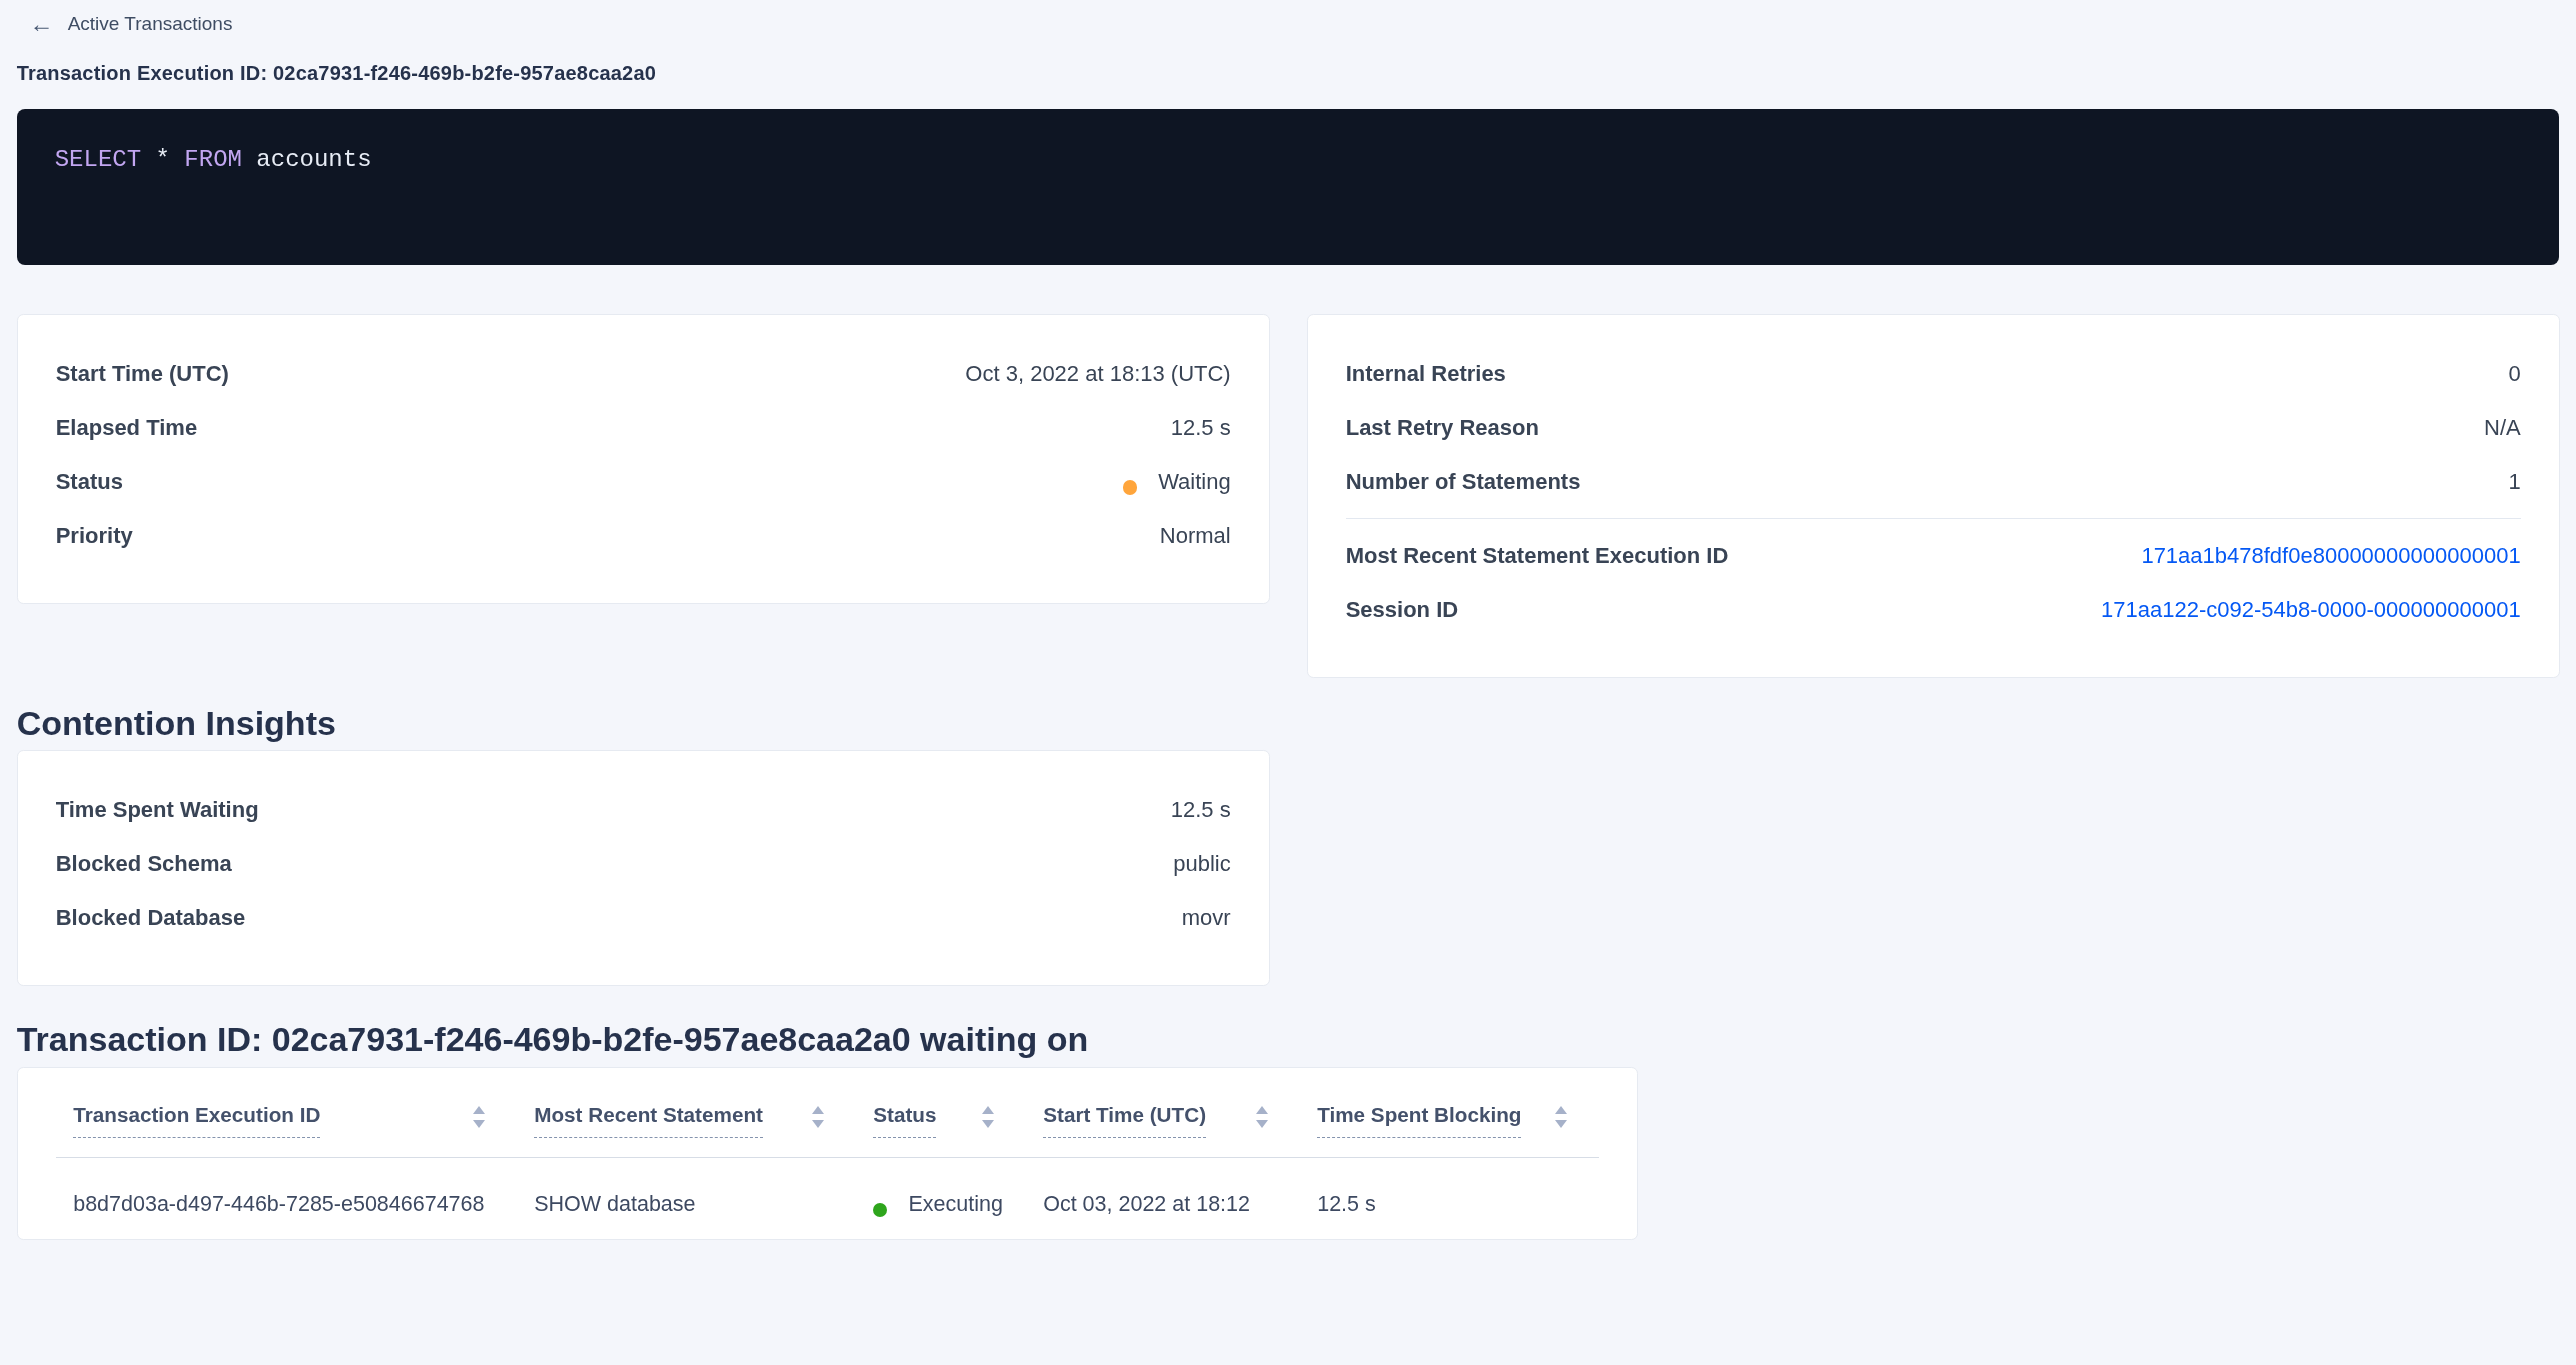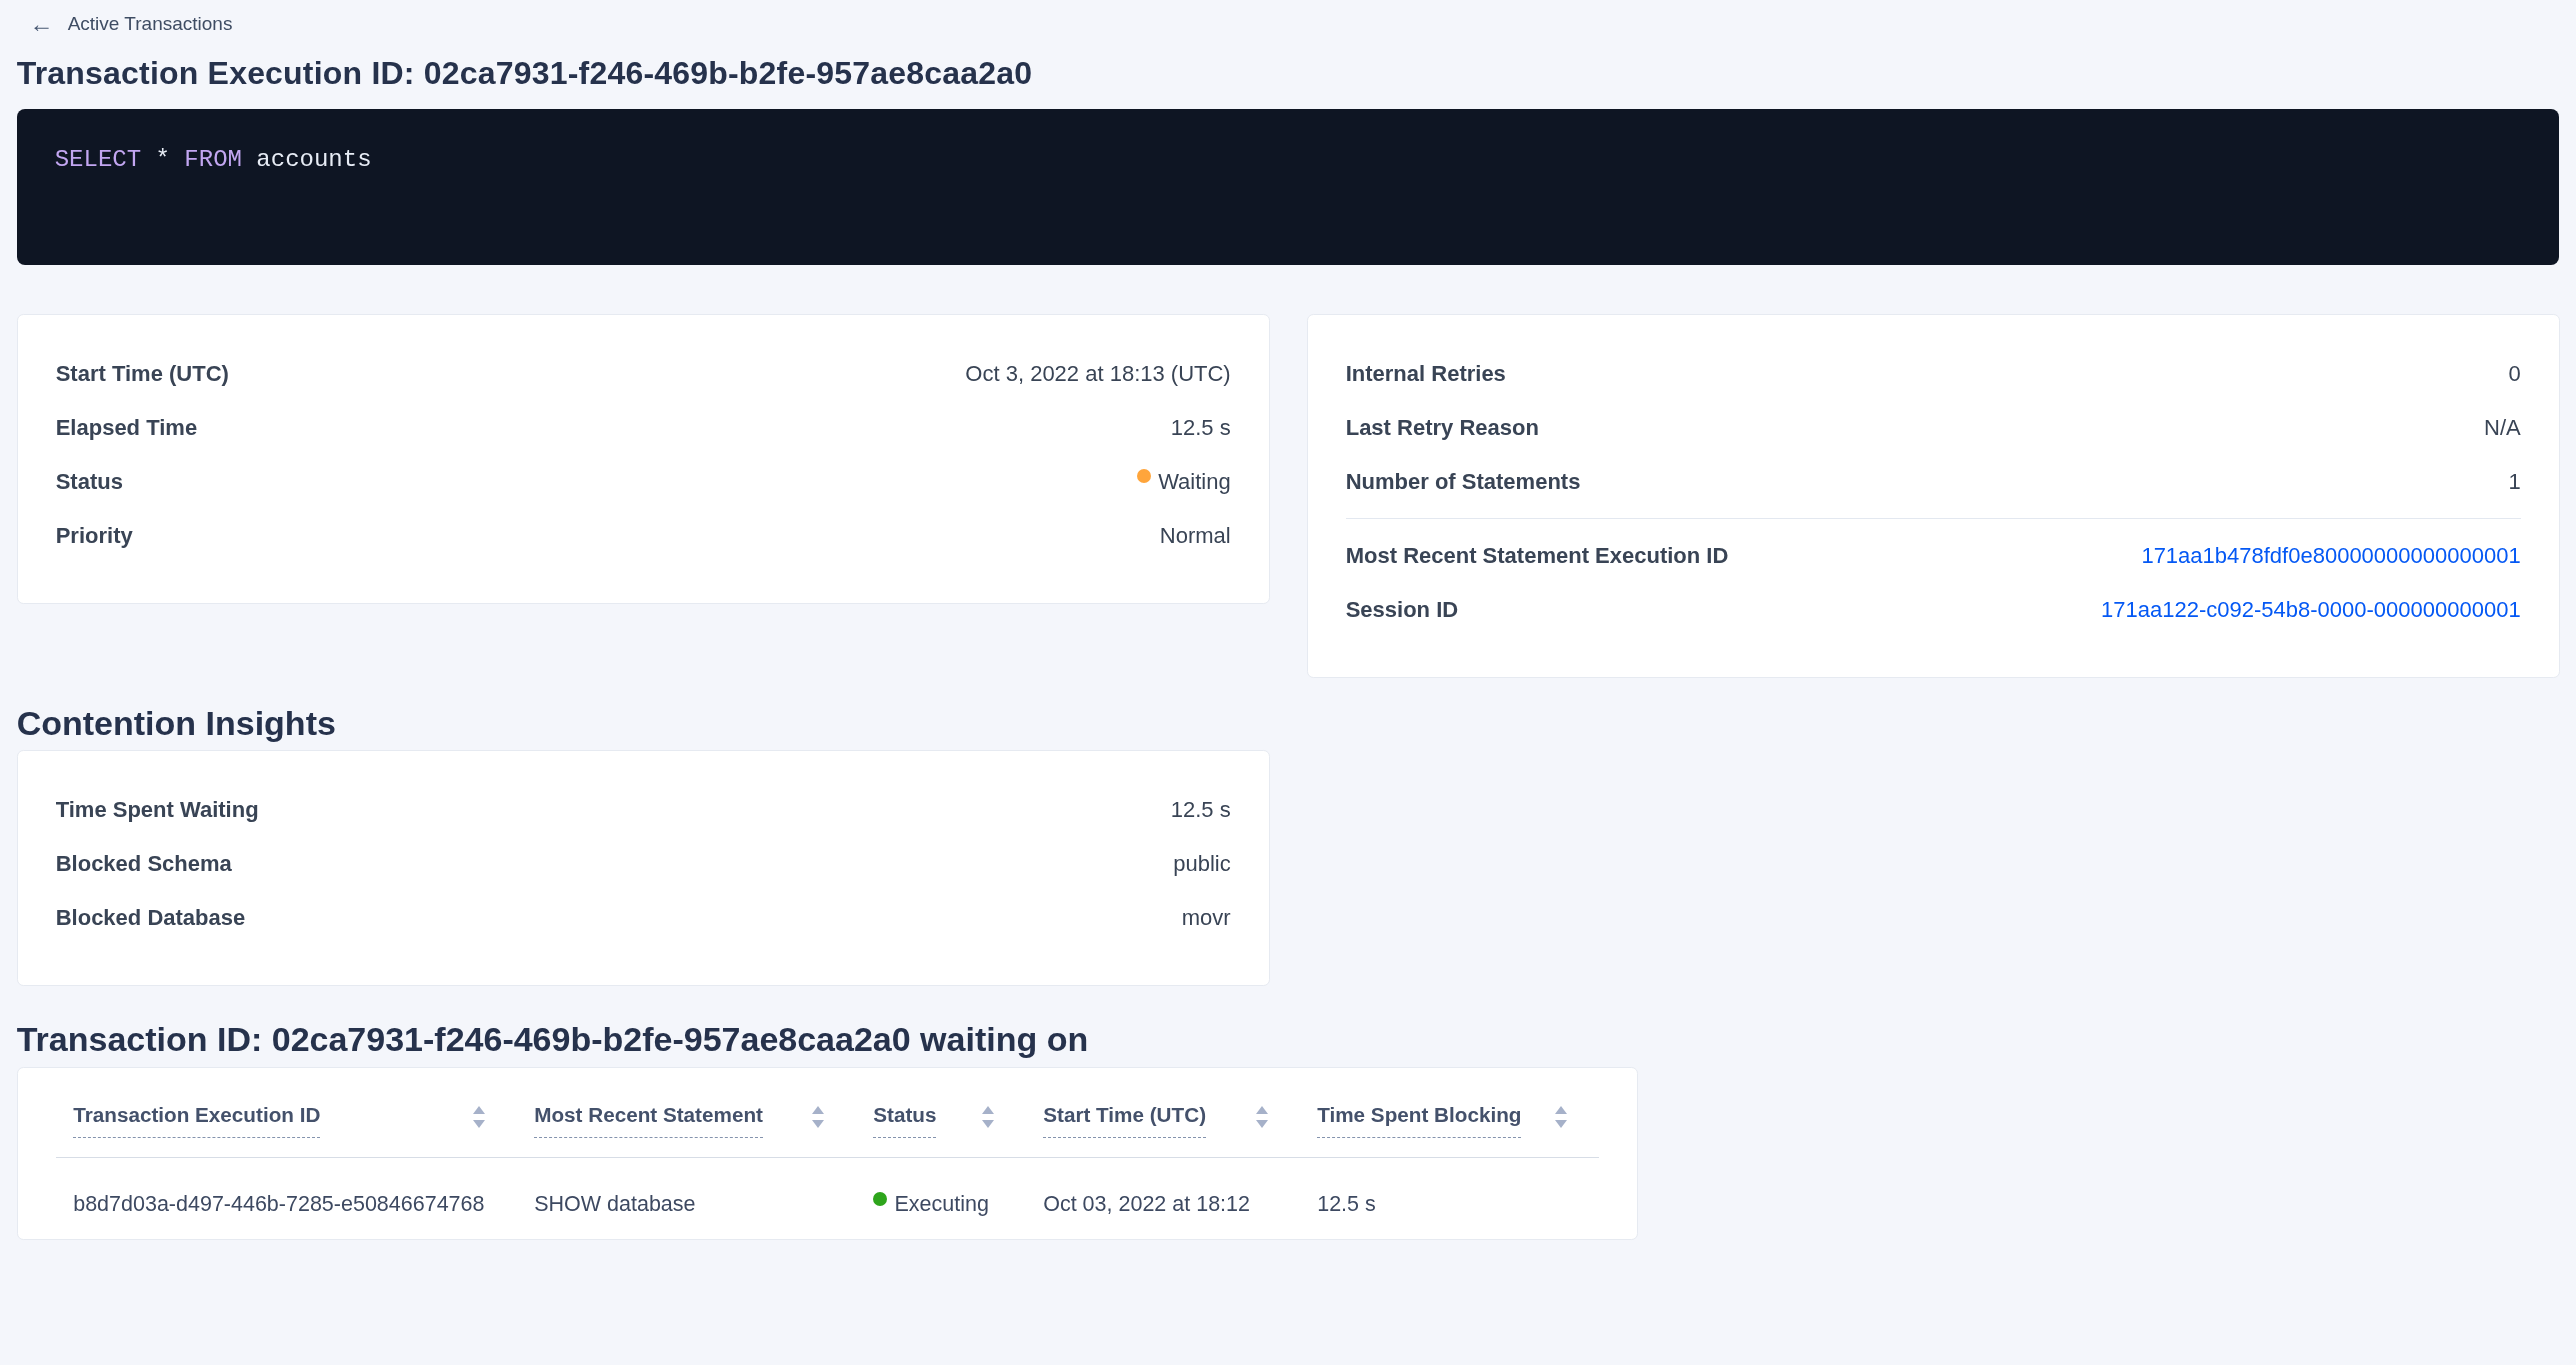--- a/index.html
+++ b/index.html
@@ -16,21 +16,21 @@
   
   .back-row {
     display: flex; align-items: center; gap: 14.3px;
     height: 32px; padding-left: 12.7px; width: max-content;
     font-size: 19px; color: #3e4c63; cursor: pointer;
   }
   .back-arrow { font-size: 24px; line-height: 1; color: #475872; }
 
   
   .page-title {
-    margin: 16px 0 0; font-size: 32px; line-height: 35px;
+    margin: 16px 0 0; font-size: 20px; line-height: 35px;
     font-weight: 700; color: #26324c; letter-spacing: 0.2px;
   }
 
   
   .code-box {
     margin-top: 17.5px; height: 156px; width: 100%;
     background: #0e1523; border-radius: 8px;
     padding: 37px 38px;
     font-family: "Liberation Mono", "DejaVu Sans Mono", monospace;
     font-size: 24px; color: #e7ecf5; white-space: pre;
@@ -49,21 +49,21 @@
     background: #ffffff; border: 0.8px solid #e6eaf1; border-radius: 6.4px;
     padding: 32px 0 40px;
   }
   .row {
     height: 54px; display: flex; align-items: center;
     justify-content: space-between; padding: 0 38px;
   }
   .row .label { font-weight: 700; font-size: 22px; color: #394455; }
   .row .value { font-size: 22px; color: #394455; }
   .value.link { color: #0458f4; cursor: pointer; }
-  .status-val { display: flex; align-items: flex-start; gap: 7px; }
+  .status-val { display: flex; align-items: flex-end; gap: 21px; }
   .dot { width: 14.3px; height: 14.3px; border-radius: 50%; flex: none; }
   .dot.waiting { background: #ffa53b; }
   .dot.executing { background: #2ea51c; }
   .divider { border-top: 0.8px solid #e3e8f0; margin: 9.5px 38px; }
 
   .section-title {
     margin: 29px 0 0; font-size: 34px; line-height: 32px;
     font-weight: 700; color: #26324c;
   }
   .section-title.waiting { margin-top: 37px; }

